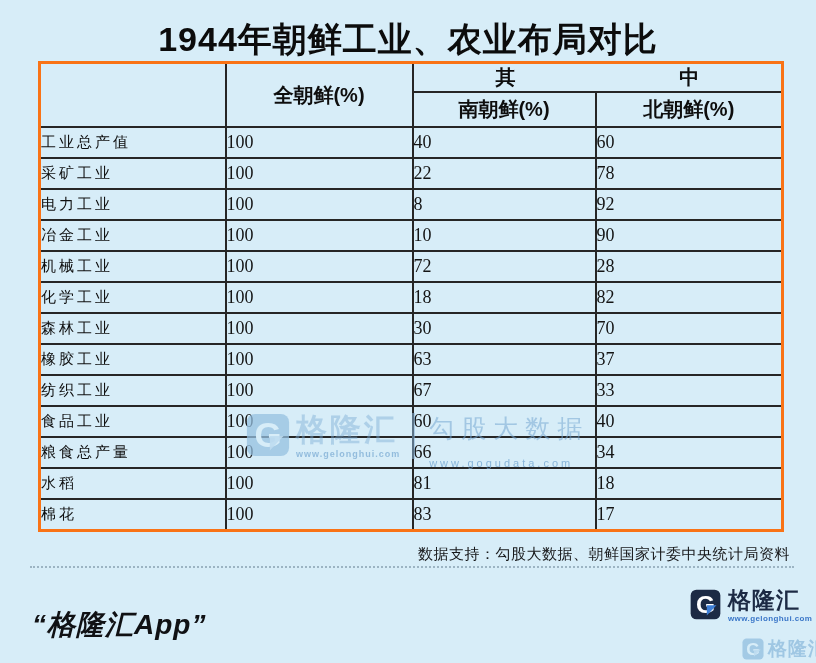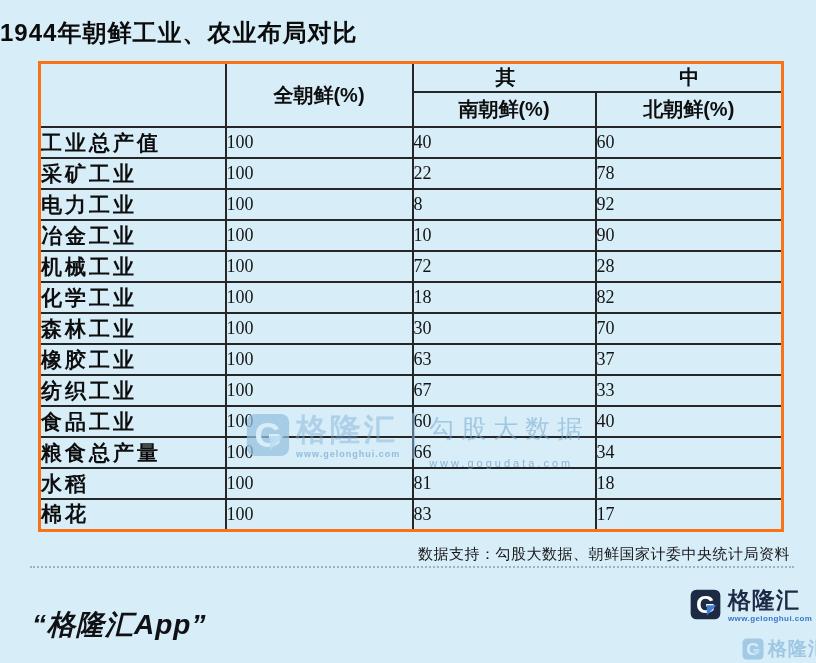--- a/index.html
+++ b/index.html
@@ -4,38 +4,38 @@
 <style>
   html,body { margin:0; padding:0; }
   body { width:816px; height:663px; }
   .canvas {
     position:relative; width:816px; height:663px;
     background:#d7edf8; overflow:hidden;
     font-family:"Liberation Sans","DejaVu Sans",sans-serif; color:#111;
   }
   .title {
     position:absolute; top:17px; left:0; width:100%;
-    font-size:24px; font-weight:bold;
+    text-align:center; font-size:34px; font-weight:bold;
     letter-spacing:1px; color:#0c0c0c;
   }
   table.data {
     position:absolute; left:38px; top:61px; width:743px;
     border-collapse:collapse; table-layout:fixed;
   }
   table.data th, table.data td { border:2px solid #262626; padding:0; }
   table.data { border:3px solid #f97316; }
   thead th { font-size:20px; font-weight:bold; color:#0e0e0e; }
   tr.hrow1 { height:29px; }
   tr.hrow2 { height:35px; }
   tbody tr { height:31px; }
   .among-wrap { display:flex; width:100%; }
   .among-wrap span { flex:1; text-align:center; }
   .label-cell {
-    text-align:left; padding-left:38px; font-weight:bold;
-    font-size:21px; letter-spacing:3px; color:#0e0e0e;
+    text-align:left; padding-left:38px; font-weight:normal;
+    font-size:15px; letter-spacing:3px; color:#0e0e0e;
   }
   .num-cell {
     font-family:"Liberation Serif","DejaVu Serif",serif;
     font-size:18px; color:#141414;
   }
   
   .wm-center {
     position:absolute; left:246px; top:412px; display:flex;
     align-items:flex-start; pointer-events:none; white-space:nowrap;
   }

